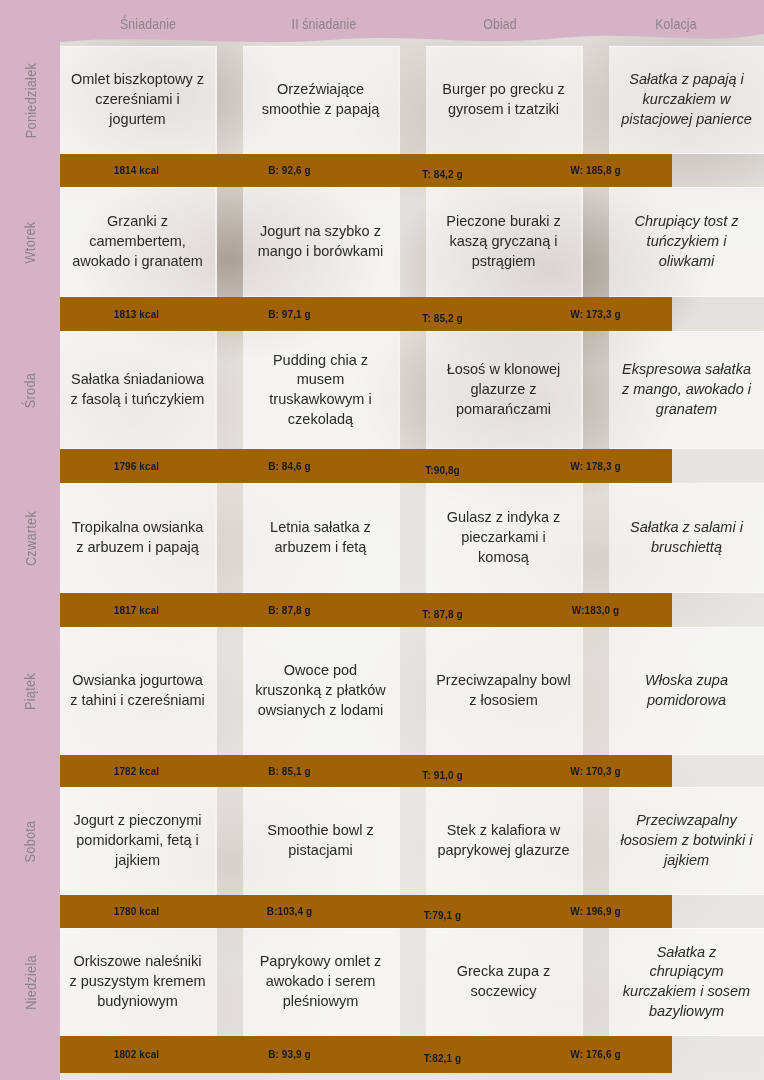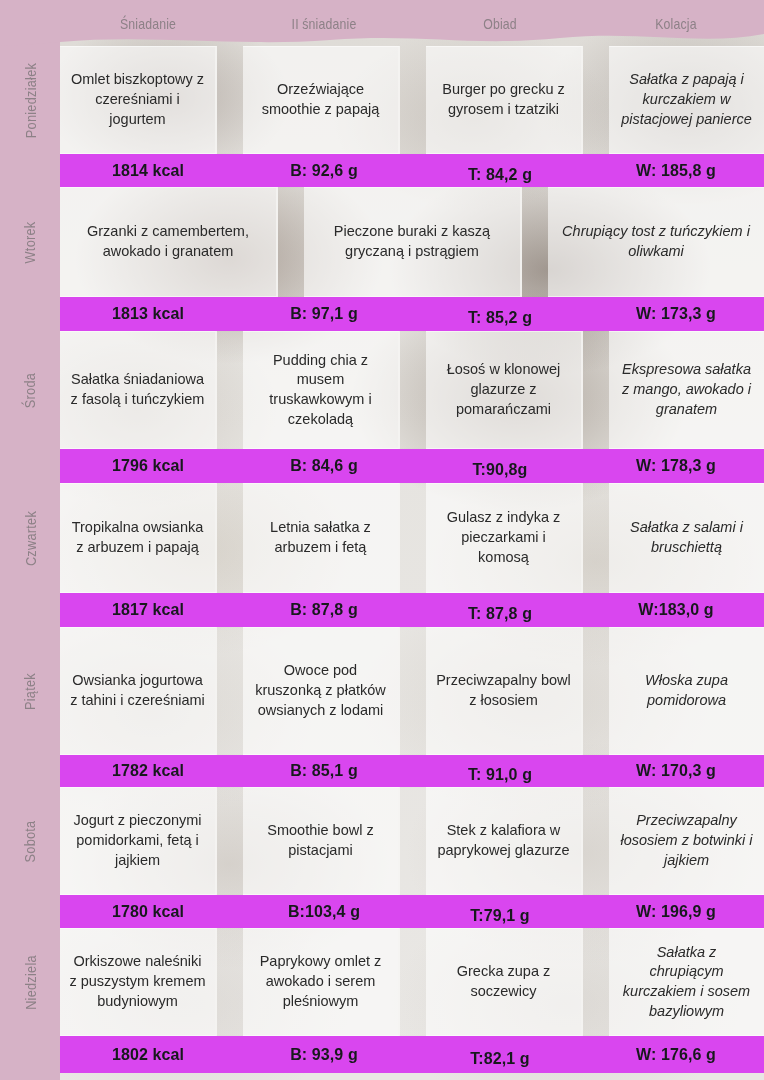--- a/index.html
+++ b/index.html
@@ -130,26 +130,26 @@
   .meal-cell:last-child { border-right: none; font-style: italic; }
 
   .meal-cell .txt {
     position: relative;
     z-index: 2;
     max-width: 100%;
   }
 
   
   .summary-row {
-    width: 704px;
-    background: #d946ef;
+    width: 612px;
+    background: #a16207;
     display: flex;
     align-items: center;
     font-weight: bold;
-    font-size: 16px;
+    font-size: 10px;
     color: #17191c;
     letter-spacing: .1px;
     font-family: "Liberation Sans", sans-serif;
   }
   .summary-row .s-kcal  { width: 176px; text-align: center; }
   .summary-row .s-b     { width: 176px; text-align: center; }
   .summary-row .s-t     { width: 176px; text-align: center; margin-top: 8px; }
   .summary-row .s-w     { width: 176px; text-align: center; }
 
   
@@ -217,20 +217,23 @@
           <div class="s-t">T: 84,2 g</div>
           <div class="s-w">W: 185,8 g</div>
         </div>
       </div>
       <div class="day-block">
         <div class="meals-row" style="height: 110px;">
           <div class="meal-cell">
             <div class="txt">Grzanki z camembertem, awokado i granatem</div>
           </div>
           <div class="meal-cell">
+            <div class="txt">Jogurt na szybko z mango i borówkami</div>
+          </div>
+          <div class="meal-cell">
             <div class="txt">Pieczone buraki z kaszą gryczaną i pstrągiem</div>
           </div>
           <div class="meal-cell">
             <div class="txt">Chrupiący tost z tuńczykiem i oliwkami</div>
           </div>
         </div>
         <div class="summary-row" style="height: 34px;">
           <div class="s-kcal">1813  kcal</div>
           <div class="s-b">B: 97,1 g</div>
           <div class="s-t">T: 85,2 g</div>

